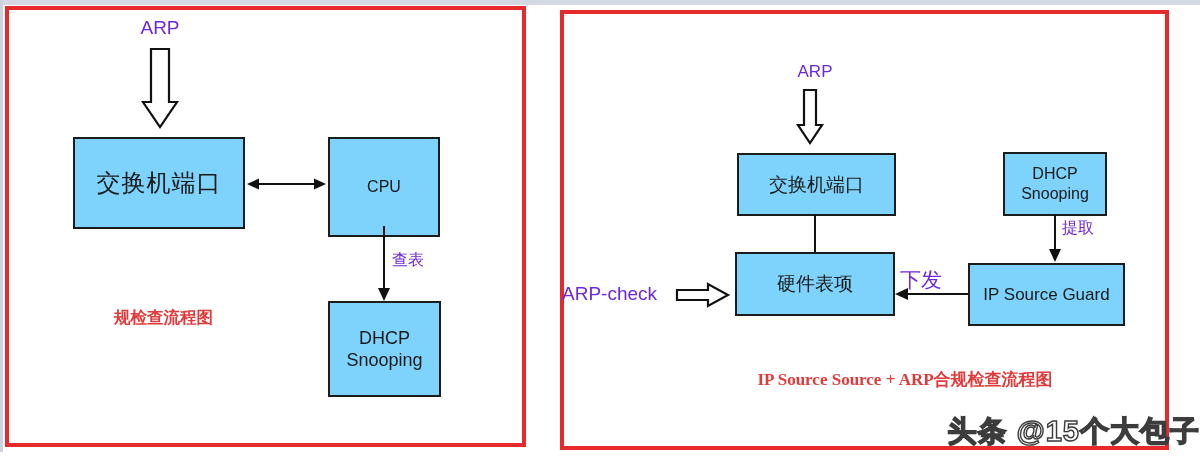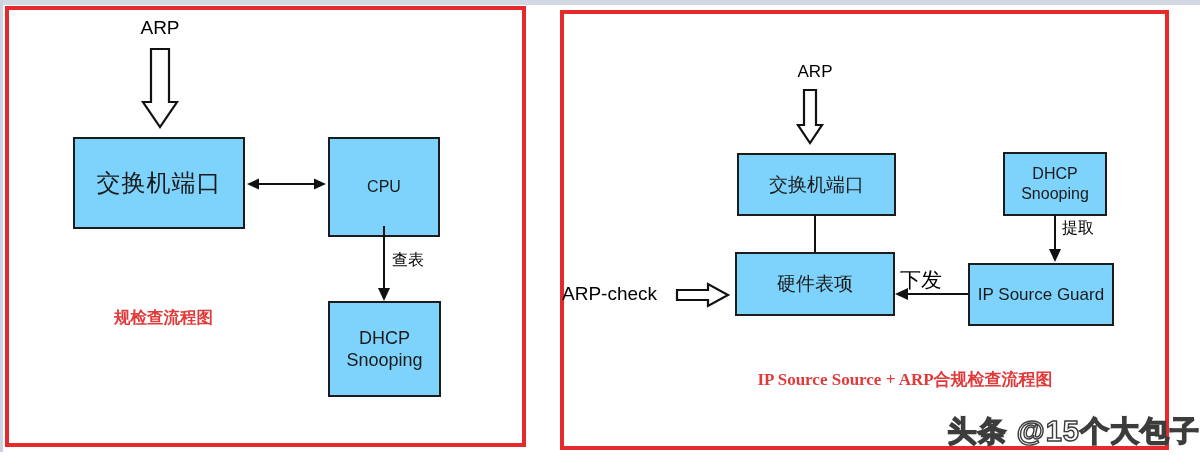--- a/index.html
+++ b/index.html
@@ -16,21 +16,21 @@
   .edge-top{position:absolute;left:0;top:0;width:1200px;height:5px;background:#d3d8e2;}
   .edge-left{position:absolute;left:0;top:0;width:3px;height:452px;background:#ccd3de;}
   .panel{position:absolute;border:4px solid var(--border_red);background:#ffffff;box-sizing:border-box;}
   .panel.left{left:5px;top:6px;width:521px;height:441px;}
   .panel.right{left:560px;top:10px;width:609px;height:440px;}
   .node{
     position:absolute;border:2px solid var(--box_border);background:#7dd3fc;box-sizing:border-box;
     display:flex;align-items:center;justify-content:center;text-align:center;
     color:#1a1a1a;line-height:1.25;
   }
-  .lbl{position:absolute;color:#000000;white-space:nowrap;}
+  .lbl{position:absolute;color:#6d28d9;white-space:nowrap;}
   .caption{
     position:absolute;color:var(--caption_red);
     font-family:"Liberation Serif","DejaVu Serif",serif;font-weight:bold;white-space:nowrap;
   }
   svg{position:absolute;overflow:visible;}
   .hollow{fill:#ffffff;stroke:#111111;stroke-width:2.2;stroke-linejoin:miter;}
   .wire{stroke:#111111;stroke-width:2;fill:none;}
   .head{fill:#111111;stroke:none;}
   .watermark{
     position:absolute;left:912px;top:412px;width:288px;
@@ -113,21 +113,21 @@
     </div>
   </div>
 
   <svg style="left:1047px;top:215px;" width="16" height="48">
     <line class="wire" x1="8" y1="0" x2="8" y2="36"></line>
     <polygon class="head" points="8,47 2,34 14,34"></polygon>
   </svg>
 
   <div class="lbl" style="left:1062px;top:218px;font-size:16px;">提取</div>
 
-  <div class="node" style="left:968px;top:263px;width:146px;height:63px;font-size:17px;">IP Source Guard</div>
+  <div class="node" style="left:968px;top:263px;width:157px;height:63px;font-size:17px;">IP Source Guard</div>
 
   <svg style="left:893px;top:285px;" width="77" height="18">
     <line class="wire" x1="75" y1="9" x2="13" y2="9"></line>
     <polygon class="head" points="2,9 15,3 15,15"></polygon>
   </svg>
 
   <div class="lbl" style="left:900px;top:266px;font-size:21px;">下发</div>
 
   <div class="caption" style="left:745px;top:368px;width:320px;text-align:center;font-size:17px;">IP Source Source + ARP合规检查流程图</div>
 

